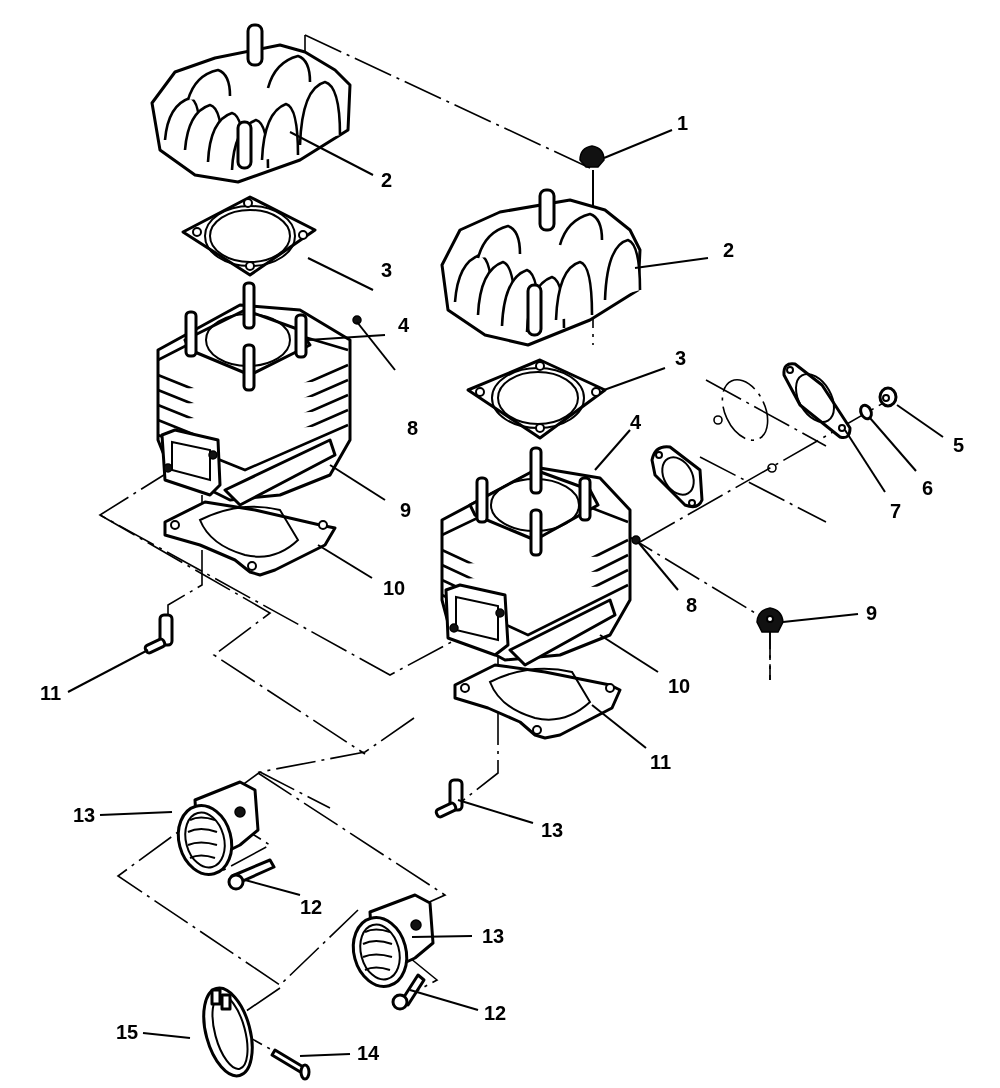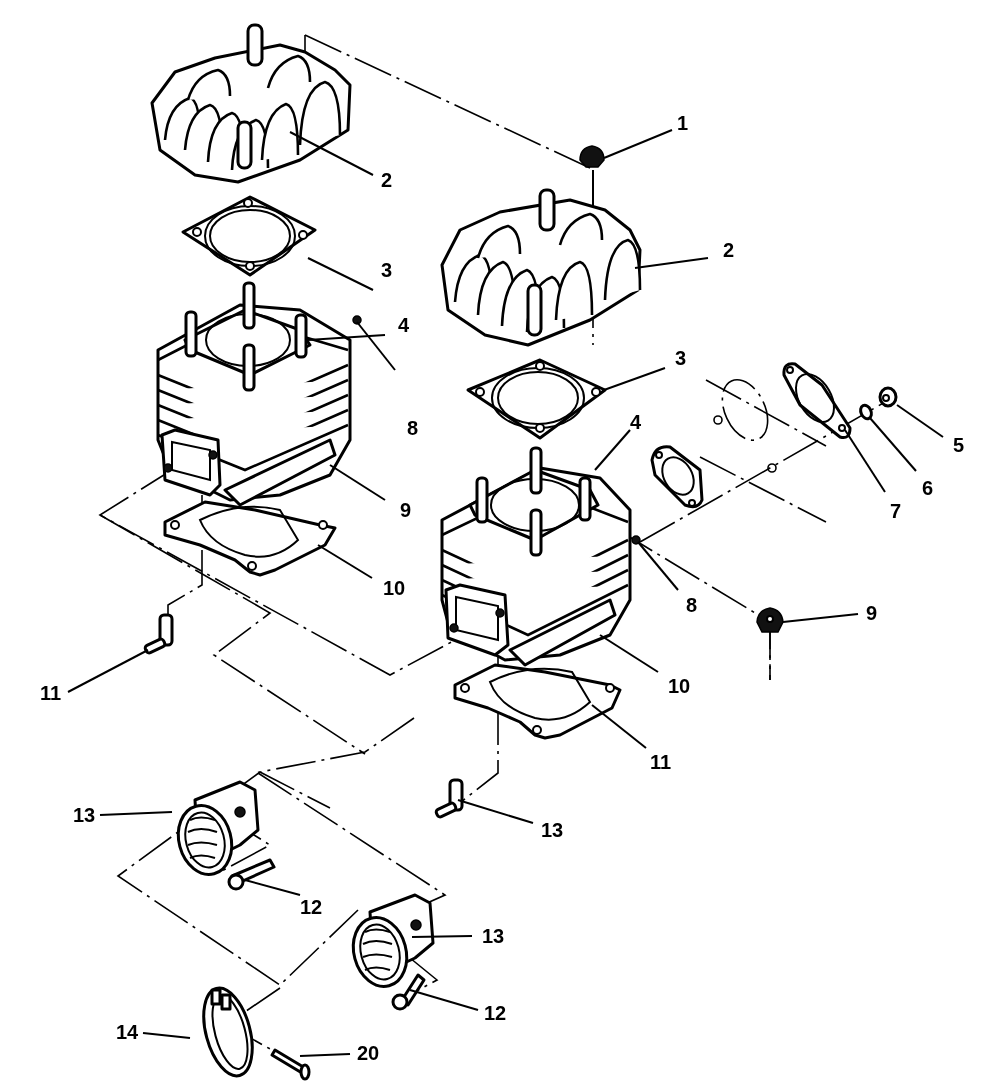--- a/index.html
+++ b/index.html
@@ -277,14 +277,14 @@
 <div class="callout" style="left:890px;top:501px;">7</div>
 <div class="callout" style="left:686px;top:595px;">8</div>
 <div class="callout" style="left:866px;top:603px;">9</div>
 <div class="callout" style="left:668px;top:676px;">10</div>
 <div class="callout" style="left:650px;top:752px;">11</div>
 <div class="callout" style="left:541px;top:820px;">13</div>
 <div class="callout" style="left:73px;top:805px;">13</div>
 <div class="callout" style="left:300px;top:897px;">12</div>
 <div class="callout" style="left:482px;top:926px;">13</div>
 <div class="callout" style="left:484px;top:1003px;">12</div>
-<div class="callout" style="left:116px;top:1022px;">14</div>
-<div class="callout" style="left:357px;top:1043px;">20</div>
+<div class="callout" style="left:116px;top:1022px;">15</div>
+<div class="callout" style="left:357px;top:1043px;">14</div>
 
 </body></html>

